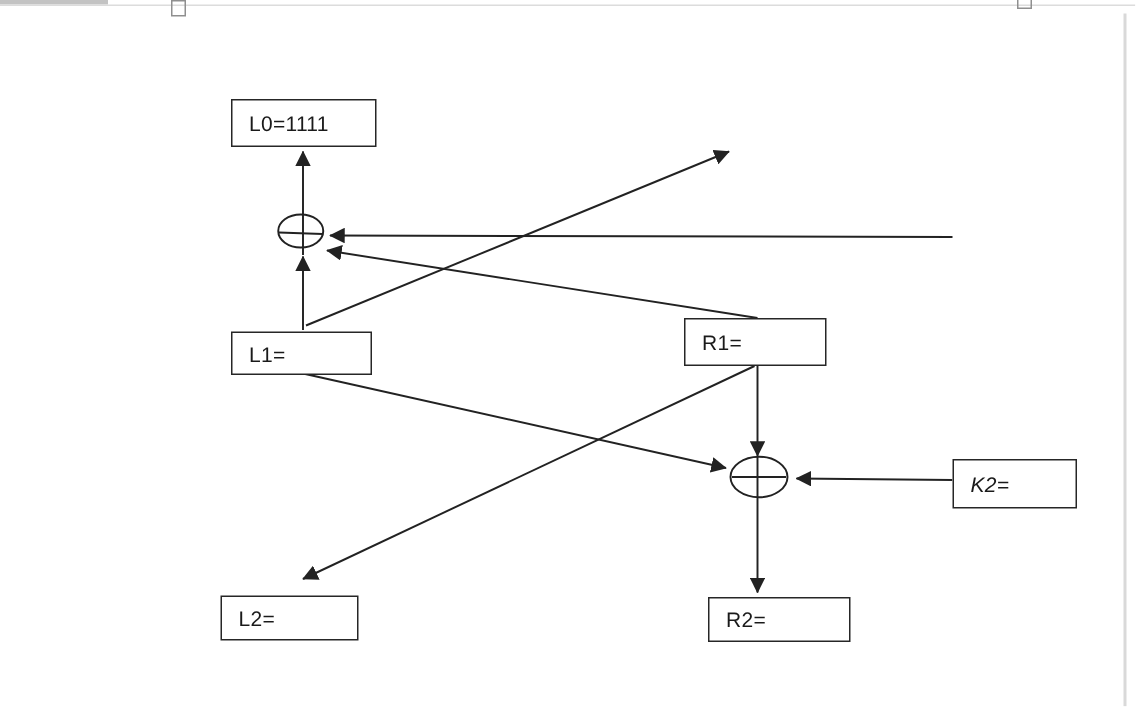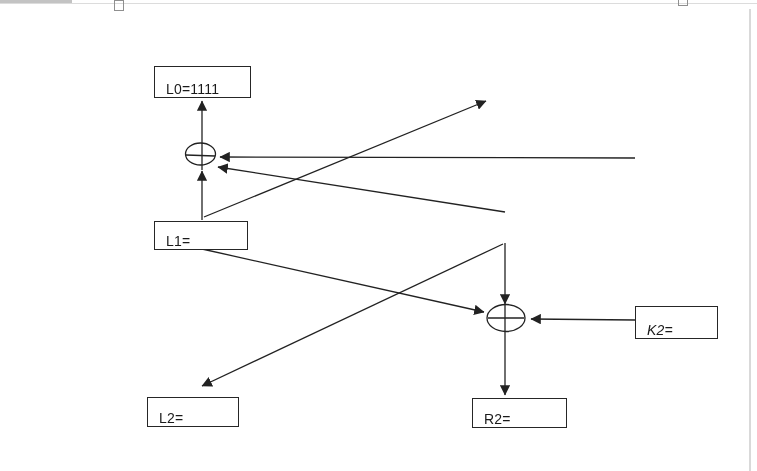--- a/index.html
+++ b/index.html
@@ -30,21 +30,21 @@
   }
   #handle-a { left: 114px; top: 0px; width: 10px; height: 11px; }
   #handle-b { left: 678px; top: -3px; width: 10px; height: 9px; }
   
   #connectors { position: absolute; left: 0; top: 0; }
   
   .box {
     position: absolute; box-sizing: border-box;
     border: 1.4px solid #262626; background: #ffffff;
     color: #1a1a1a; font-size: 14px;
-    display: flex; align-items: flex-end;
+    display: flex; align-items: center;
     padding-left: 11px; letter-spacing: 0.2px;
   }
   #box-l0 { left: 154px; top: 66px;  width: 97px; height: 32px; }
   #box-r0 { left: 454px; top: 63px;  width: 97px; height: 34px; }
   #box-k1 { left: 635px; top: 144px; width: 83px; height: 32px; }
   #box-l1 { left: 154px; top: 221px; width: 94px; height: 29px; }
   #box-r1 { left: 456px; top: 212px; width: 95px; height: 32px; }
   #box-k2 { left: 635px; top: 306px; width: 83px; height: 33px; font-style: italic; }
   #box-l2 { left: 147px; top: 397px; width: 92px; height: 30px; }
   #box-r2 { left: 472px; top: 398px; width: 95px; height: 30px; }
@@ -91,20 +91,23 @@
       </g>
     </g>
   </svg>
 
   <div id="box-l0" class="box">
     <span>L0=1111</span>
   </div>
   <div id="box-l1" class="box">
     <span>L1=</span>
   </div>
+  <div id="box-r1" class="box">
+    <span>R1=</span>
+  </div>
   <div id="box-k2" class="box">
     <span>K2=</span>
   </div>
   <div id="box-l2" class="box">
     <span>L2=</span>
   </div>
   <div id="box-r2" class="box">
     <span>R2=</span>
   </div>
 

